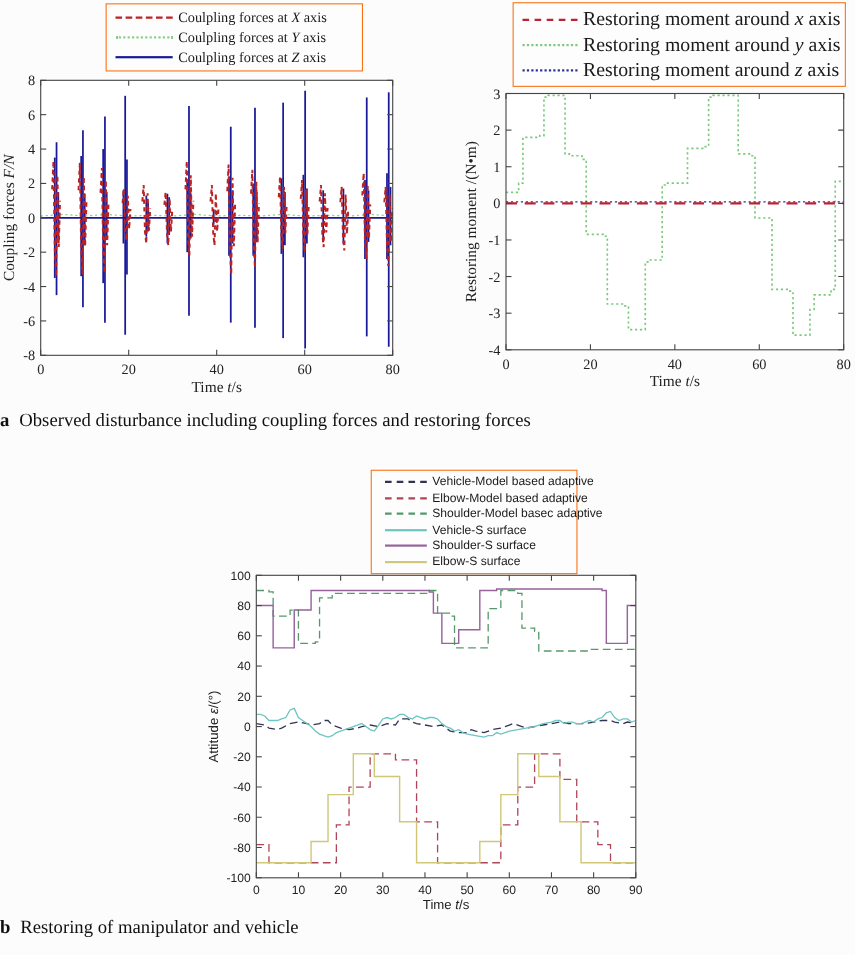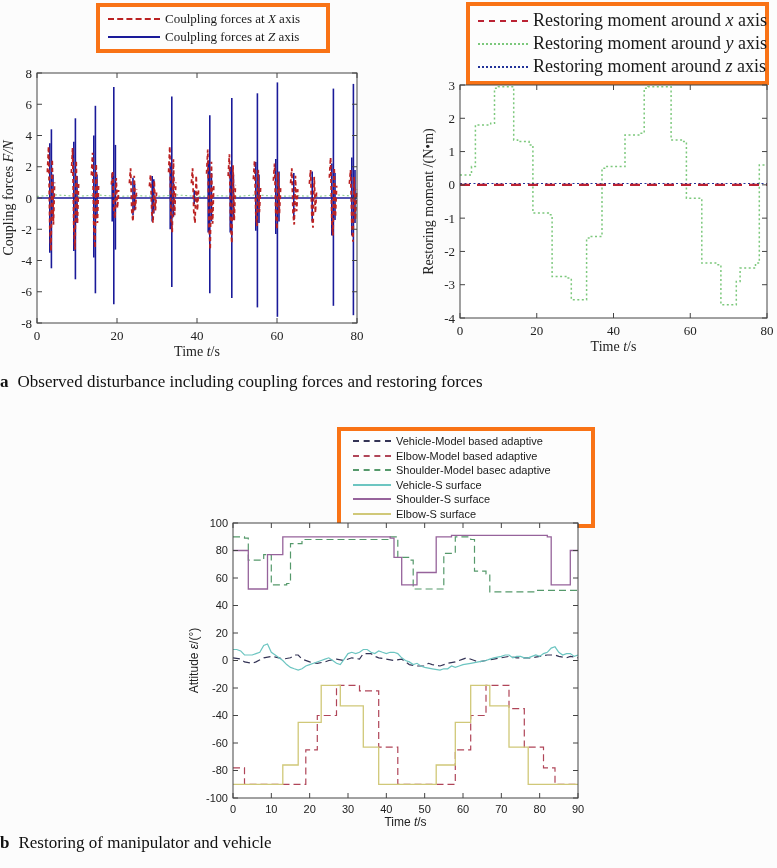--- a/index.html
+++ b/index.html
@@ -2,48 +2,52 @@
 <html><head>
 <meta charset="utf-8">
 <style>
   html,body{margin:0;padding:0;background:#fcfcfc;}
   #page{position:relative;width:777px;height:868px;background:#fcfcfc;overflow:hidden;
         font-family:"Liberation Serif",serif;color:#1a1a1a;}
   svg{position:absolute;overflow:visible;}
   svg text{fill:#222;stroke:none;}
   .chart-serif text{font-family:"Liberation Serif",serif;}
   .chart-sans  text{font-family:"Liberation Sans",sans-serif;}
-  .legend{position:absolute;background:#fdfdfd;border:4px solid #f97316;box-sizing:border-box;padding:3px 6px 3px 8px;}
+  .legend{position:absolute;background:#fdfdfd;border:1px solid #f97316;box-sizing:border-box;padding:3px 6px 3px 8px;}
   .lrow{display:flex;align-items:center;white-space:nowrap;}
   .lsample{display:inline-block;border-top:2px solid #000;margin-right:5px;flex:0 0 auto;}
   .lsample.dashed{border-top-style:dashed;}
   .lsample.dotted{border-top-style:dotted;}
   .legend-a1{left:96px;top:3px;width:234px;font-size:13px;}
   .legend-a1 .lrow{height:18px;}
   .legend-a1 .lsample{width:52px;}
   .legend-a2{left:466px;top:2px;width:303px;font-size:18px;}
   .legend-a2 .lrow{height:23px;}
   .legend-a2 .lsample{width:50px;}
-  .legend-b{left:337px;top:427px;width:258px;font-size:11px;font-family:"Liberation Sans",sans-serif;padding-left:12px;}
+  .legend-b{left:337px;top:427px;width:188px;font-size:11px;font-family:"Liberation Sans",sans-serif;padding-left:12px;}
   .legend-b .lrow{height:14.5px;}
   .legend-b .lsample{width:38px;}
   .caption{position:absolute;left:0;width:777px;text-align:left;font-size:17px;color:#111;}
   .caption b{margin-right:9px;}
   #caption-a{top:372px;}
   #caption-b{top:833px;}
 </style>
 </head>
 <body>
 
 <div id="page">
 
   <div class="legend legend-a1">
       <div class="lrow">
         <span class="lsample dashed" style="border-top-color: rgb(187, 34, 34);"></span>
         <span>Coulpling forces at <i>X</i> axis</span>
+      </div>
+      <div class="lrow">
+        <span class="lsample dotted" style="border-top-color: rgb(140, 204, 140);"></span>
+        <span>Coulpling forces at <i>Y</i> axis</span>
       </div>
       <div class="lrow">
         <span class="lsample solid" style="border-top-color: rgb(26, 26, 153);"></span>
         <span>Coulpling forces at <i>Z</i> axis</span>
       </div>
     </div>
 
   <div class="legend legend-a2">
       <div class="lrow">
         <span class="lsample dashed" style="border-top-color: rgb(187, 34, 51);"></span>

